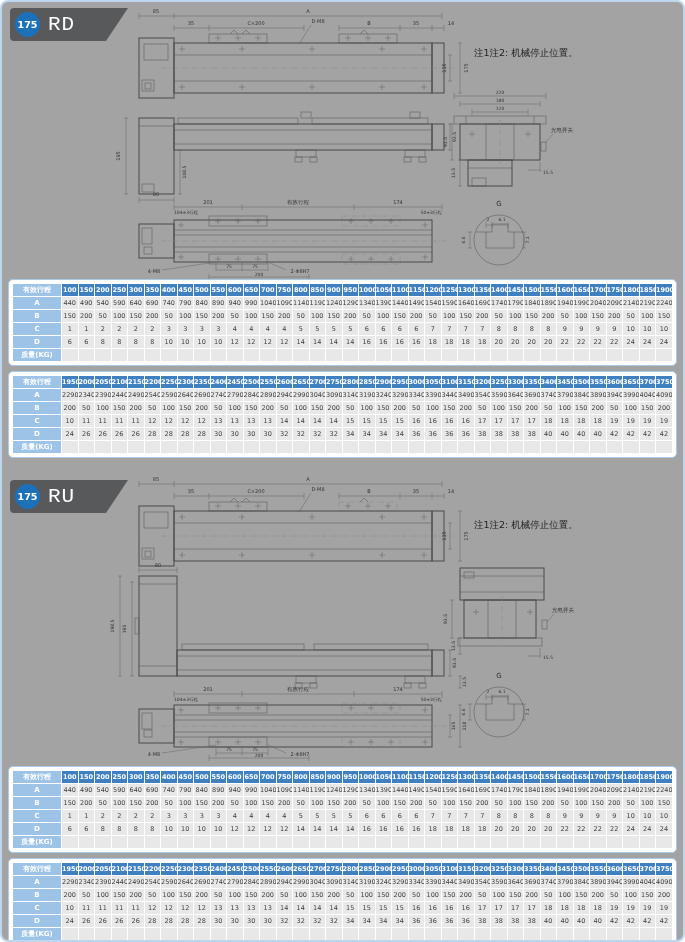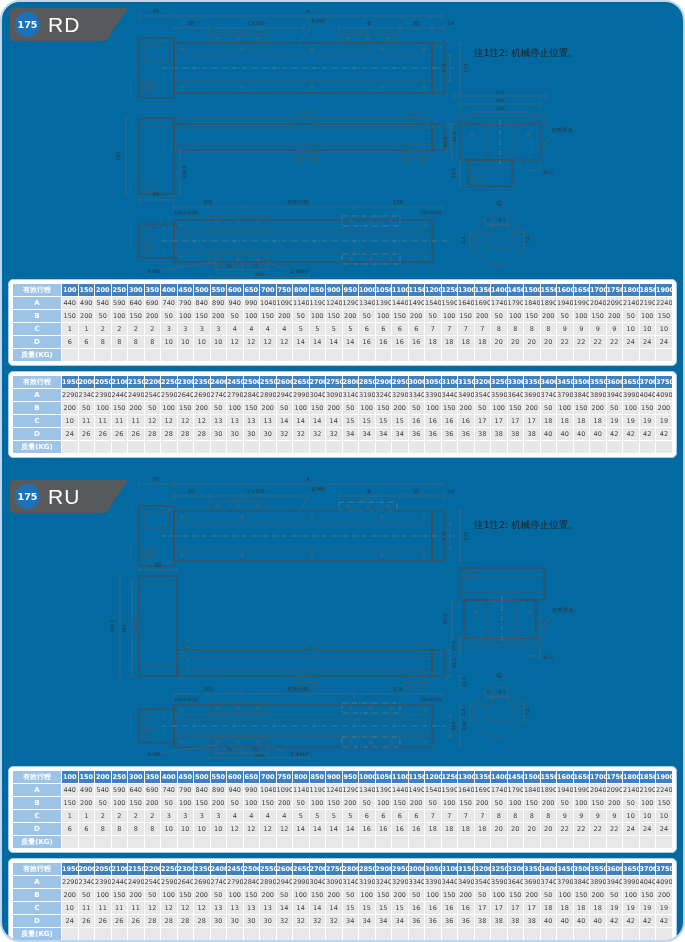--- a/index.html
+++ b/index.html
@@ -1,20 +1,20 @@
 <!DOCTYPE html>
 <html><head>
 <meta charset="utf-8">
 <style>
   html,body{margin:0;padding:0;background:#fff;}
   body{font-family:"DejaVu Sans",sans-serif;}
-  .page{position:relative;width:685px;height:942px;box-sizing:border-box;border:2px solid #bdd7ee;border-radius:20px;background:#0369a1;overflow:hidden;}
+  .page{position:relative;width:685px;height:942px;box-sizing:border-box;border:2px solid #bdd7ee;border-radius:8px;background:#a3a3a3;overflow:hidden;}
   .banner{position:absolute;left:8px;width:118px;height:33px;background:#58595b;display:flex;align-items:center;gap:8px;padding-left:5px;box-sizing:border-box;clip-path:polygon(0 0,100% 0,calc(100% - 22px) 100%,0 100%);border-radius:4px 0 0 4px;}
   .banner .badge{width:25px;height:25px;border-radius:50%;background:#1d71b8;color:#fff;font-size:9.5px;font-weight:bold;display:flex;align-items:center;justify-content:center;flex:0 0 auto;}
-  .banner .ttl{color:#fff;font-size:21px;letter-spacing:1px;font-family:Liberation Sans, sans-serif;}
+  .banner .ttl{color:#fff;font-size:21px;letter-spacing:1px;font-family:Liberation Mono, monospace;}
   #banner-rd{top:6px;} #banner-ru{top:478px;}
   svg.draw{position:absolute;left:0;}
   #rd-svg{top:2px;} #ru-svg{top:470px;}
   .tables{position:absolute;left:6px;right:6px;}
   #rd-tables{top:277px;} #ru-tables{top:764px;}
   .table-box{border:1px solid #a9c9e6;border-radius:5px;padding:3px;margin-bottom:5px;background:#fff;}
   .stroke-table{border-collapse:collapse;width:100%;table-layout:fixed;}
   .stroke-table th,.stroke-table td{border:1px solid #fff;padding:0;text-align:center;overflow:hidden;white-space:nowrap;}
   .stroke-table .lbl{width:48px;background:#9dc3e6;color:#fff;font-size:7px;font-weight:bold;height:12px;}
   .stroke-table .hdr{background:#3f80c1;color:#fff;font-size:6.5px;font-weight:bold;height:11px;}

